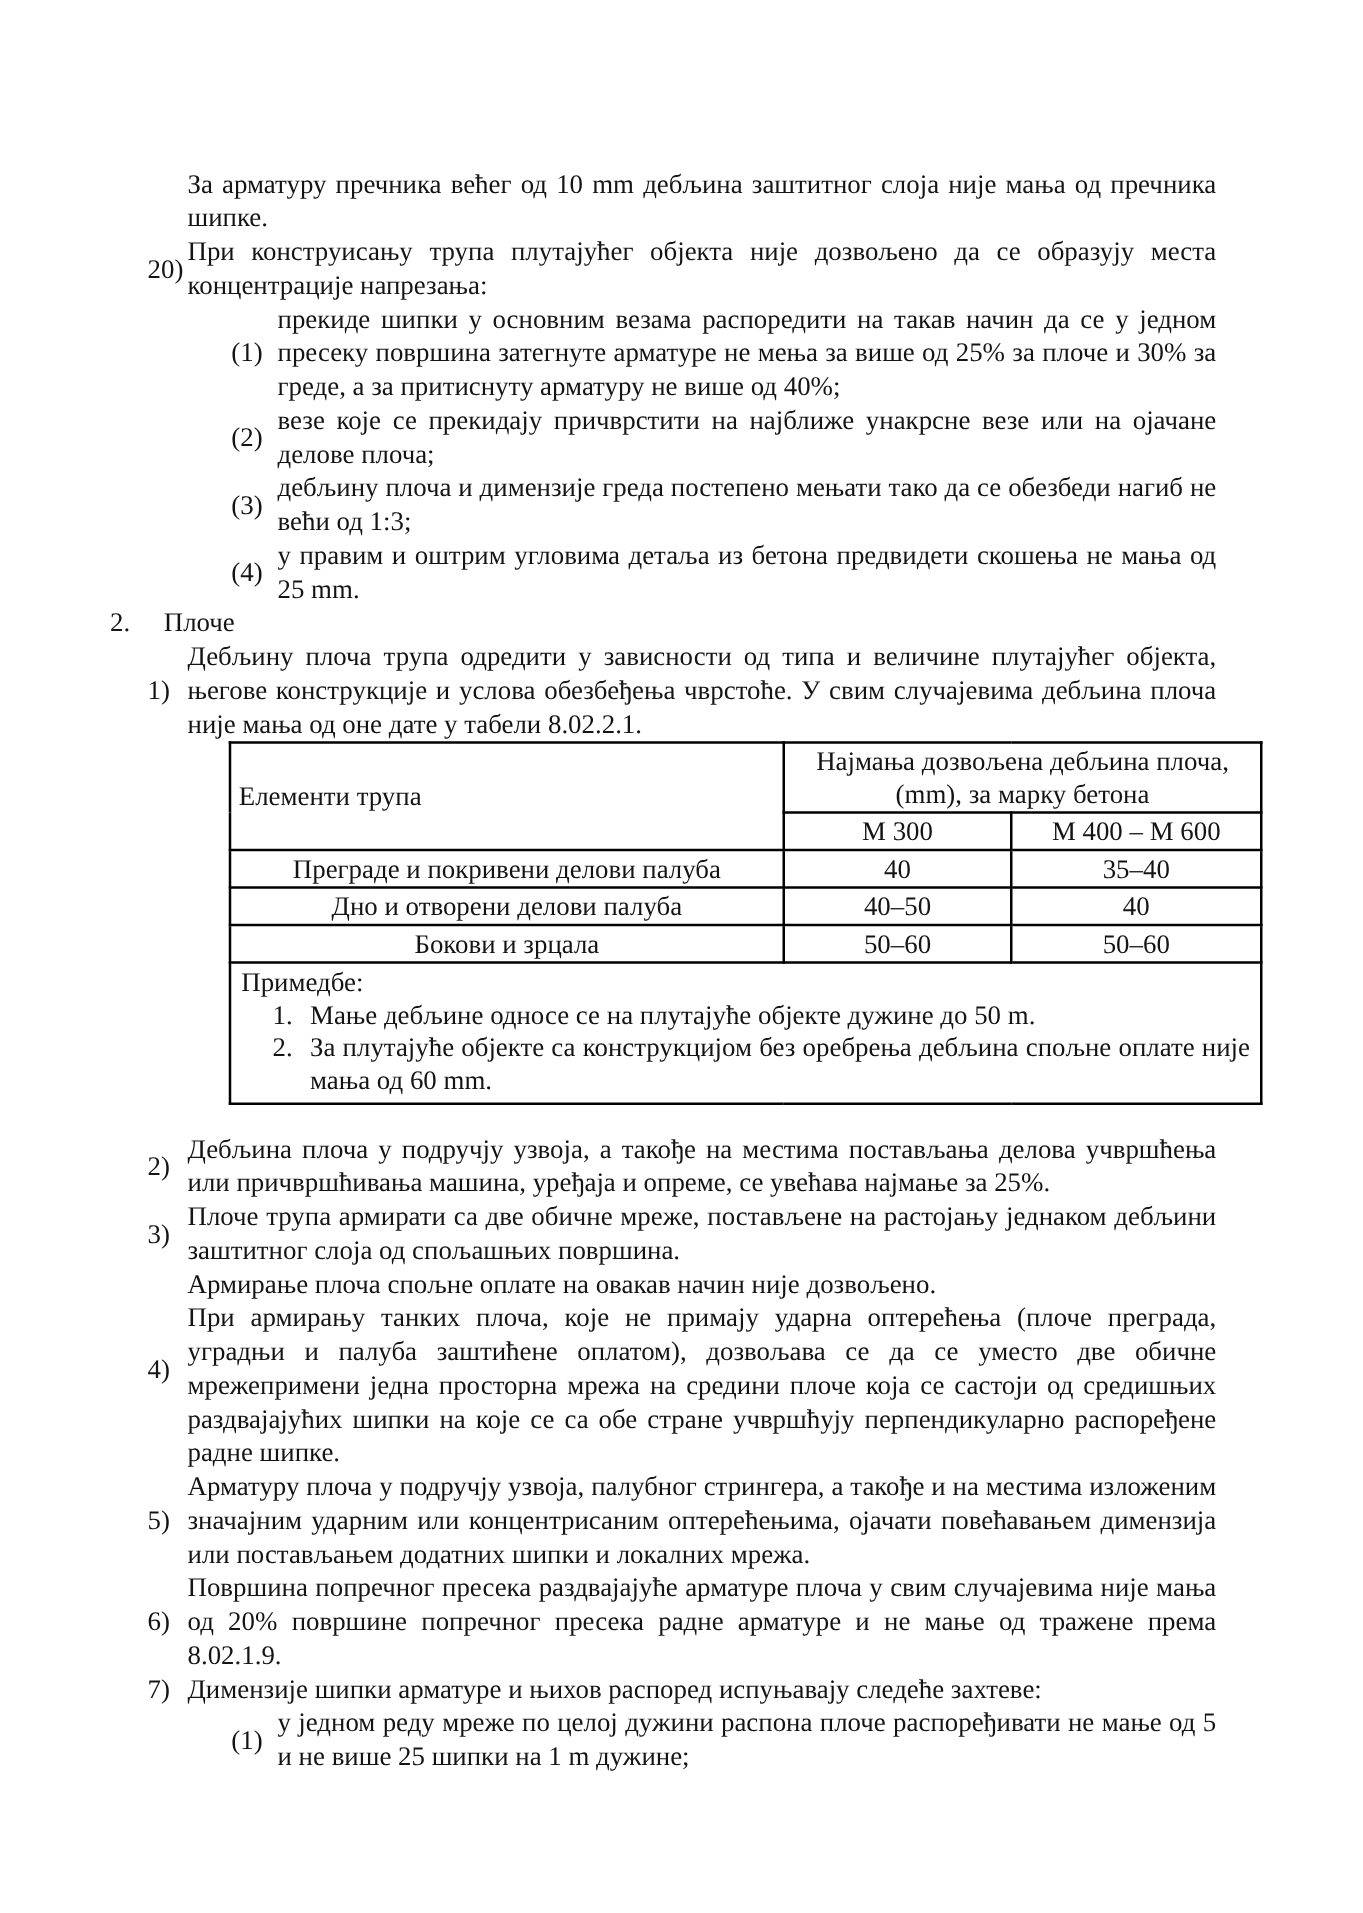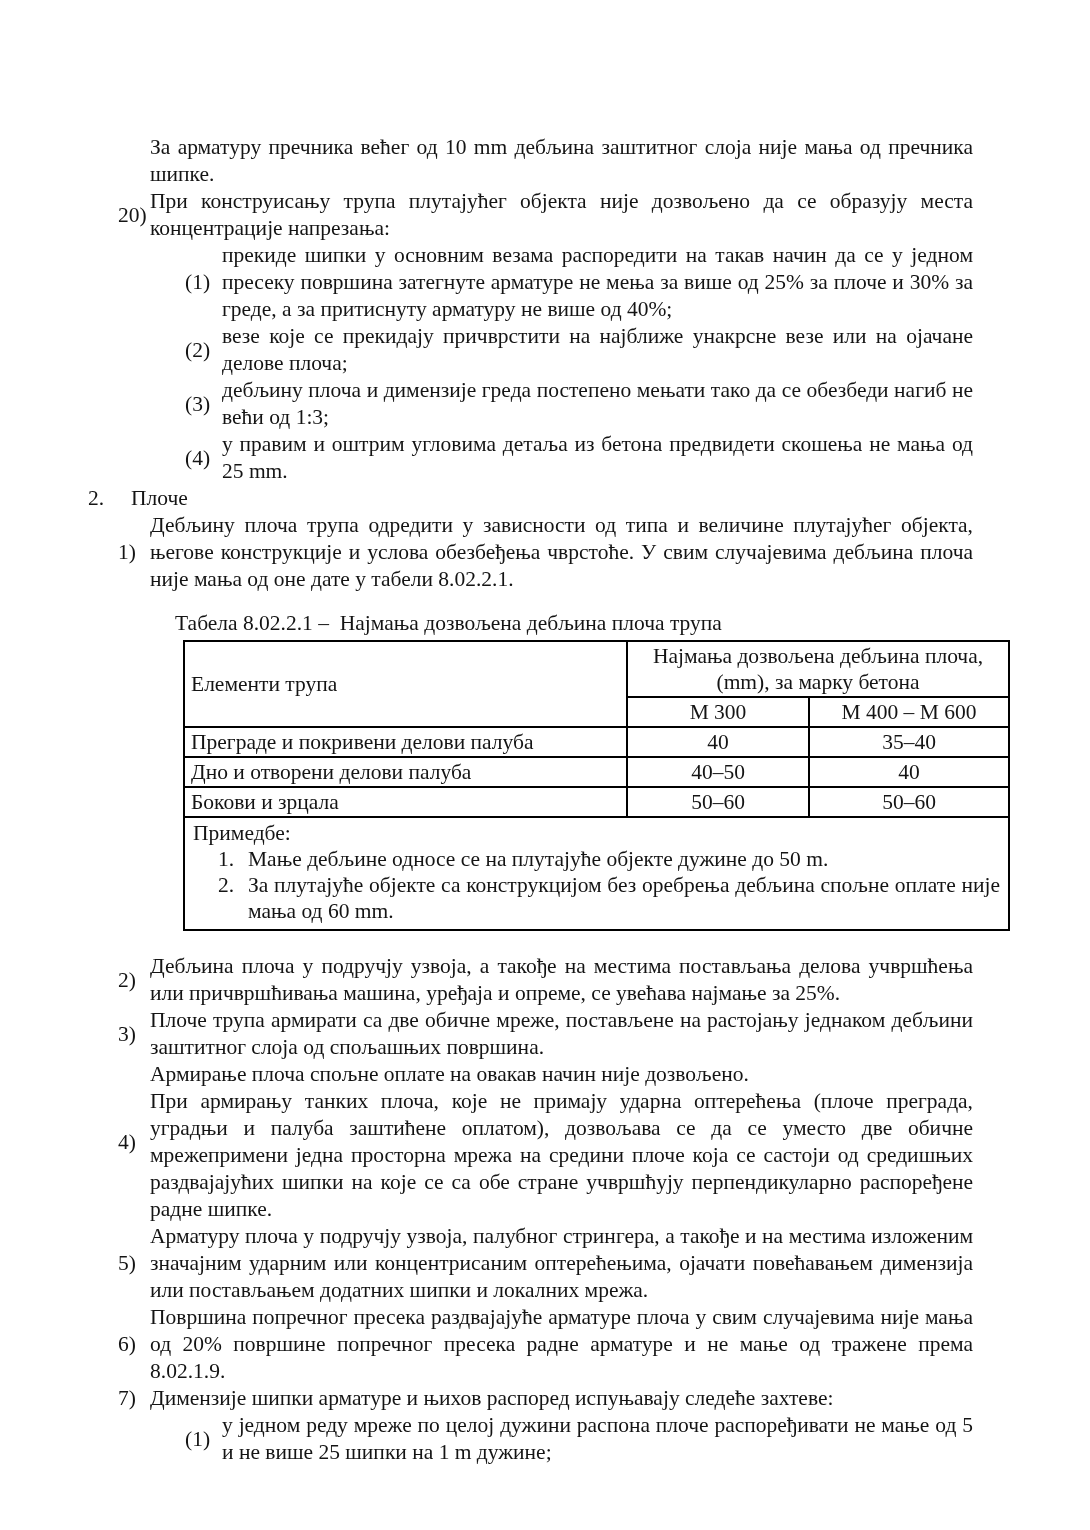--- a/index.html
+++ b/index.html
@@ -42,21 +42,21 @@
   table.tbl col.c-el   { width: 443px; }
   table.tbl col.c-m300 { width: 182px; }
   table.tbl col.c-m400 { width: 200px; }
   table.tbl td {
     border: 2px solid #000000;
     padding: 1px 6px;
     line-height: 26px;
     font-weight: normal;
     vertical-align: middle;
   }
-  table.tbl td.el { text-align: left; }
+  table.tbl td.el { text-align: center; }
   table.tbl td.ct { text-align: center; }
   table.tbl td.notes-cell { padding: 2px 8px 5px 8px; }
   .note { display: flex; padding-left: 25px; }
   .note .nnum { flex: 0 0 30px; }
   .note .ntext { flex: 1; text-align: justify; }
 </style>
 </head>
 <body>
 
 <div class="page">
@@ -88,21 +88,20 @@
   <div class="li lvl0">
     <span class="num">2.</span>
     <div class="txt">Плоче</div>
   </div>
 
   <div class="li lvl1">
     <span class="num">1)</span>
     <div class="txt">Дебљину плоча трупа одредити у зависности од типа и величине плутајућег објекта, његове конструкције и услова обезбеђења чврстоће. У свим случајевима дебљина плоча није мања од оне дате у табели 8.02.2.1.</div>
   </div>
 
-  <div class="tbl-caption">Табела 8.02.2.1 –&nbsp; Најмања дозвољена дебљина плоча трупа</div>
 
   <table class="tbl">
     <colgroup>
         <col class="c-el">
         <col class="c-m300">
         <col class="c-m400">
       </colgroup>
     <tbody>
       <tr>
         <td class="el ct" rowspan="2" style="text-align:left;">Елементи трупа</td>

